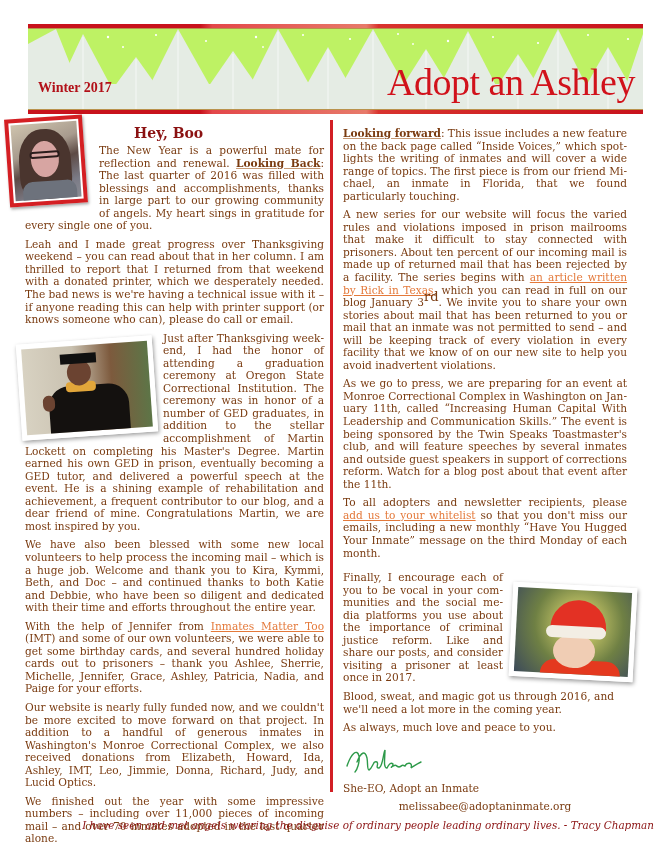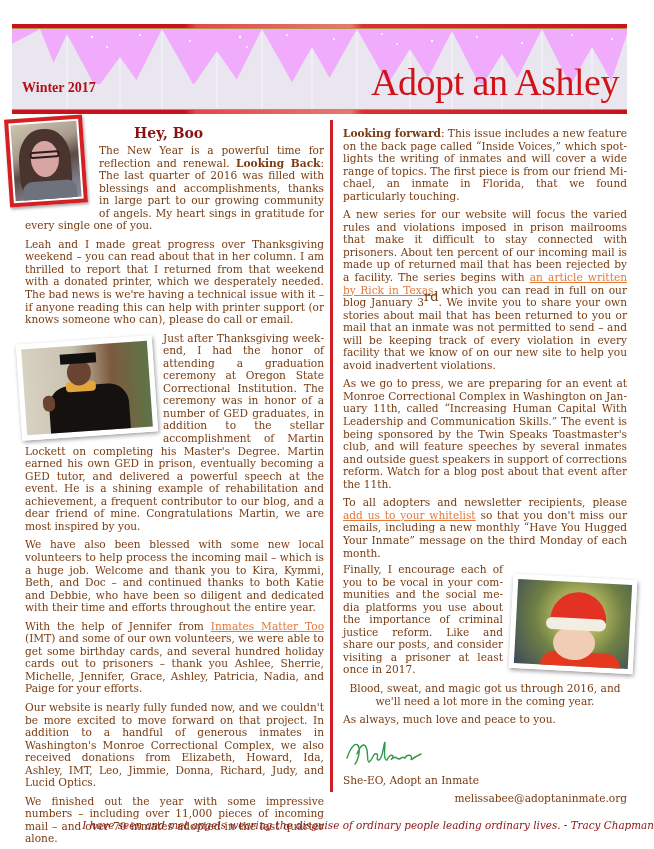--- a/index.html
+++ b/index.html
@@ -1,22 +1,22 @@
 <!DOCTYPE html>
 <html><head>
 <meta charset="utf-8">
 <style>
   * { box-sizing: border-box; margin: 0; padding: 0; }
   html, body { width: 654px; height: 849px; background: #ffffff; overflow: hidden; }
   body { position: relative; font-family: "DejaVu Serif", serif; color: #7a3b10; }
 
   
   .banner {
-    position: absolute; left: 12px; top: 24px; width: 615px; height: 90px;
-    background: #f0abfc; overflow: hidden;
+    position: absolute; left: 28px; top: 24px; width: 615px; height: 90px;
+    background: #bef264; overflow: hidden;
   }
   .banner .stripe-top, .banner .stripe-bot {
     position: absolute; left: 0; width: 100%; height: 4px;
     background: linear-gradient(90deg, #c8121c 0%, #c8121c 28%, #e3474a 30%, #e77a6a 55%, #d8332e 57%, #c8121c 100%);
   }
   .banner .stripe-top { top: 0; }
   .banner .stripe-bot { bottom: 0; }
   .banner .gold-top, .banner .gold-bot { position: absolute; left: 0; width: 100%; height: 1px; background: #b9934d; }
   .banner .gold-top { top: 4px; }
   .banner .gold-bot { bottom: 4px; }
@@ -68,21 +68,21 @@
     border: 5px solid #ffffff; background: #ffffff;
     transform: rotate(3deg); box-shadow: 1px 2px 4px rgba(0,0,0,0.4);
   }
   .photo3 .inner { width: 100%; height: 100%; position: relative; overflow: hidden; background: radial-gradient(circle at 55% 40%, #e8e3a8 0%, #b5b860 25%, #6f8044 55%, #3c4a5a 100%); }
   .photo3 .hat { position: absolute; left: 34px; top: 10px; width: 56px; height: 34px; background: #e33124; border-radius: 28px 28px 6px 6px; }
   .photo3 .brim { position: absolute; left: 30px; top: 36px; width: 60px; height: 12px; background: #f3eee4; border-radius: 6px; }
   .photo3 .face { position: absolute; left: 38px; top: 44px; width: 42px; height: 34px; background: #f0cdb4; border-radius: 50%; }
   .photo3 .body { position: absolute; left: 26px; top: 70px; width: 80px; height: 30px; background: #e4391f; border-radius: 14px 14px 0 0; }
 
   .link { color: #e4793a; text-decoration: underline; }
-  .bold-u { font-weight: bold; text-decoration-color: #c79a76; margin-top: 44px; }
+  .bold-u { font-weight: bold; text-decoration: underline; text-decoration-color: #c79a76; margin-top: 44px; }
   sup { font-size: 13px; line-height: 0; }
 
   .signature { height: 36px; margin: 2px 0 6px 0; }
   .sign-line { margin-bottom: 0; }
   .footer-quote {
     position: absolute; left: 0; top: 819px; width: 654px; text-align: right;
     font-family: "DejaVu Serif", serif; font-style: italic; font-size: 10.4px; color: #8b1212;
   }
 </style>
 </head>
@@ -153,21 +153,21 @@
   <div class="photo1">
     <div class="inner">
       <div class="hair"></div>
         <div class="face"></div>
         <div class="glasses"></div>
         <div class="shirt"></div>
     </div>
   </div>
   <div class="greeting">Hey, Boo</div>
   <p style="margin-left:0;">
-    <span>The New Year is a powerful time for reflec­tion and renewal. </span><span class="bold-u">Looking Back</span><span>: The last quarter of 2016 was filled with blessings and accomplishments, thanks in large part to our growing community of angels. My heart sings in gratitude for every single one of you.</span>
+    <span>The New Year is a powerful mate for reflec­tion and renewal. </span><span class="bold-u">Looking Back</span><span>: The last quarter of 2016 was filled with blessings and accomplishments, thanks in large part to our growing community of angels. My heart sings in gratitude for every single one of you.</span>
   </p>
   <p style="clear:both;">Leah and I made great progress over Thanksgiving week­end – you can read about that in her column. I am thrilled to report that I returned from that weekend with a donated printer, which we desperately needed. The bad news is we're having a technical issue with it – if anyone reading this can help with printer support (or knows someone who can), please do call or email.</p>
   <div class="photo2">
     <div class="inner">
       <div class="gown"></div>
         <div class="hood"></div>
         <div class="head"></div>
         <div class="cap"></div>
         <div class="hand"></div>
     </div>
@@ -182,36 +182,36 @@
 </div>
 
 <div class="col right-col">
   <p>
     <span class="bold-u">Looking forward</span><span>: This issue includes a new feature on the back page called “Inside Voices,” which spot­lights the writing of inmates and will cover a wide range of topics. The first piece is from our friend Mi­chael, an inmate in Florida, that we found particularly touching.</span>
   </p>
   <p>
     <span>A new series for our website will focus the varied rules and violations imposed in prison mailrooms that make it difficult to stay connected with prisoners. About ten percent of our incoming mail is made up of returned mail that has been rejected by a facility. The series begins with </span><a class="link">an article written by Rick in Texas</a><span>, which you can read in full on our blog January 3</span><sup>rd</sup><span>. We invite you to share your own stories about mail that has been returned to you or mail that an inmate was not permit­ted to send – and will be keeping track of every viola­tion in every facility that we know of on our new site to help you avoid inadvertent violations.</span>
   </p>
   <p>As we go to press, we are preparing for an event at Monroe Correctional Complex in Washington on Jan­uary 11th, called “Increasing Human Capital With Leadership and Communication Skills.” The event is being sponsored by the Twin Speaks Toastmaster's club, and will feature speeches by several inmates and outside guest speakers in support of corrections reform. Watch for a blog post about that event after the 11th.</p>
-  <p style="margin-bottom:4px;">
+  <p style="margin-bottom:12px;">
     <span>To all adopters and newsletter recipients, please </span><a class="link">add us to your whitelist</a><span> so that you don't miss our emails, including a new monthly “Have You Hugged Your In­mate” message on the third Monday of each month.</span>
   </p>
   <div class="photo3">
     <div class="inner">
       <div class="body"></div>
         <div class="face"></div>
         <div class="hat"></div>
         <div class="brim"></div>
     </div>
   </div>
   <p>Finally, I encourage each of you to be vocal in your com­munities and the social me­dia platforms you use about the importance of criminal justice reform. Like and share our posts, and consid­er visiting a prisoner at least once in 2017.</p>
-  <p style="text-align:center;">Blood, sweat, and magic got us through 2016, and we'll need a lot more in the coming year.</p>
+  <p style="text-align:left;">Blood, sweat, and magic got us through 2016, and we'll need a lot more in the coming year.</p>
   <p style="clear:both;">As always, much love and peace to you.</p>
   <div class="signature">
     <svg width="80" height="36" viewBox="0 0 80 36">
       <path d="M4,26 C8,14 14,8 16,16 C17,22 14,30 12,32 M14,22 C18,12 22,10 24,18 C25,24 24,30 26,30 C30,28 30,20 34,22 C36,24 32,28 36,28 C40,26 40,14 42,10 C42,18 40,28 44,28 C46,24 48,22 50,24 C50,28 46,28 50,26 C54,24 52,26 56,27 C60,26 58,24 62,26 C64,22 70,22 68,28 C70,26 74,24 78,22" fill="none" stroke="#2e9a4a" stroke-width="1.4" stroke-linecap="round"></path>
     </svg>
   </div>
   <p class="sign-line" style="text-align:left;">She-EO, Adopt an Inmate</p>
-  <p class="sign-line" style="text-align:right;">melissabee@adoptaninmate.org</p>
+  <p class="sign-line" style="text-align:center;">melissabee@adoptaninmate.org</p>
 </div>
 
 <div class="footer-quote">I have seen and met angels wearing the disguise of ordinary people leading ordinary lives. - Tracy Chapman</div>
 
 </body></html>

